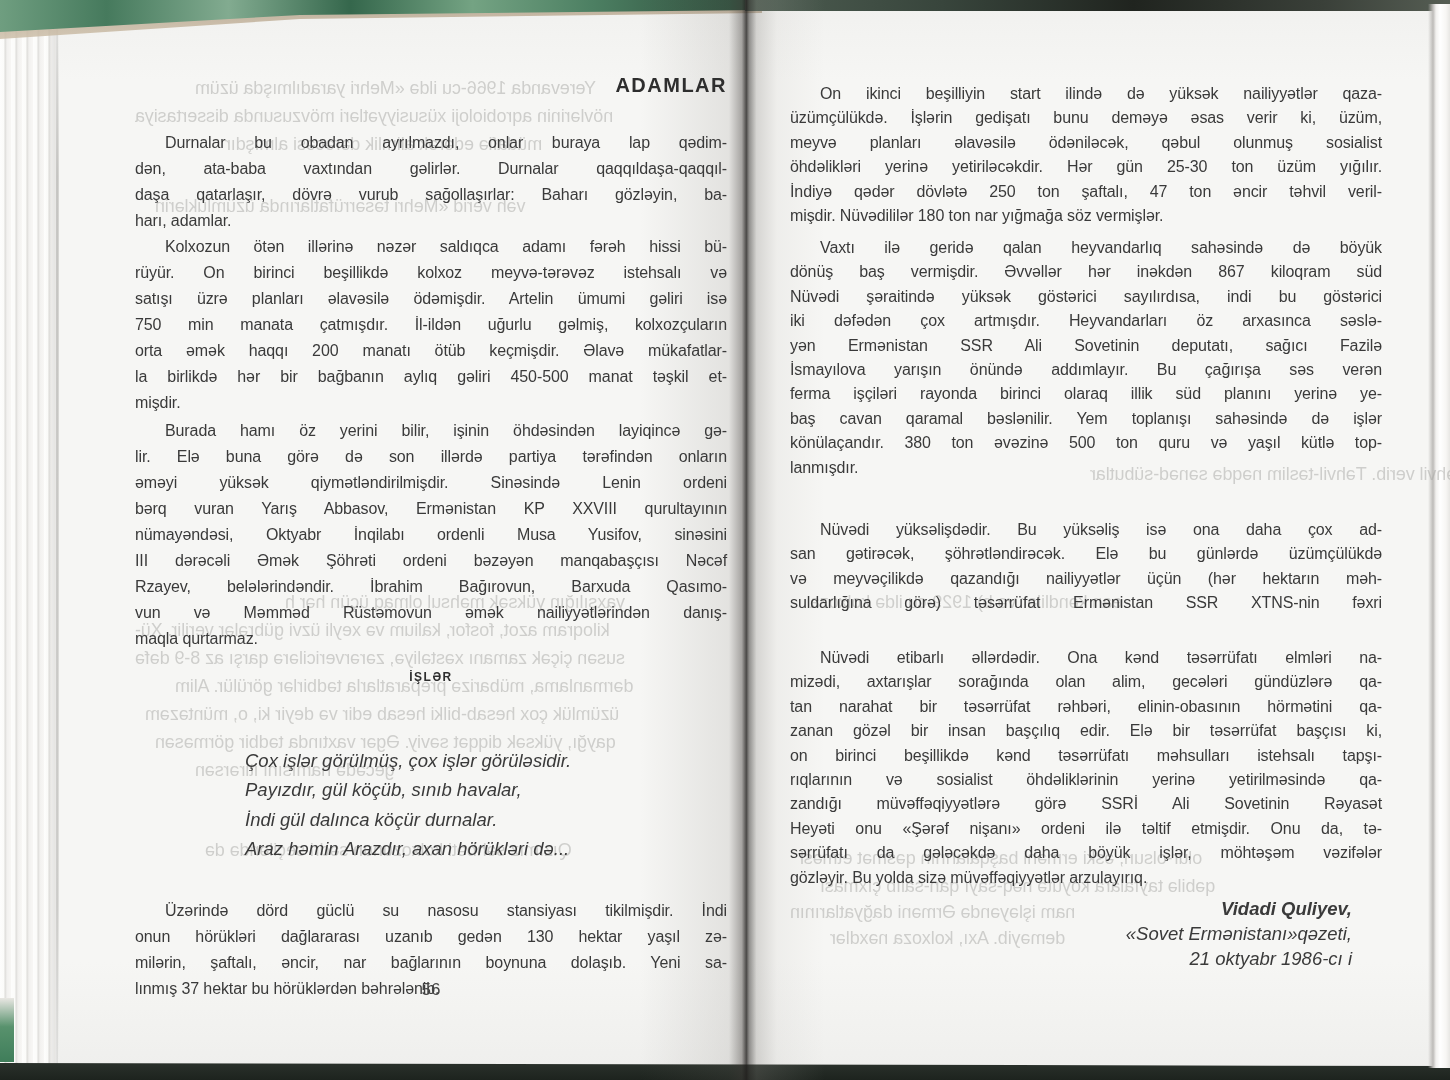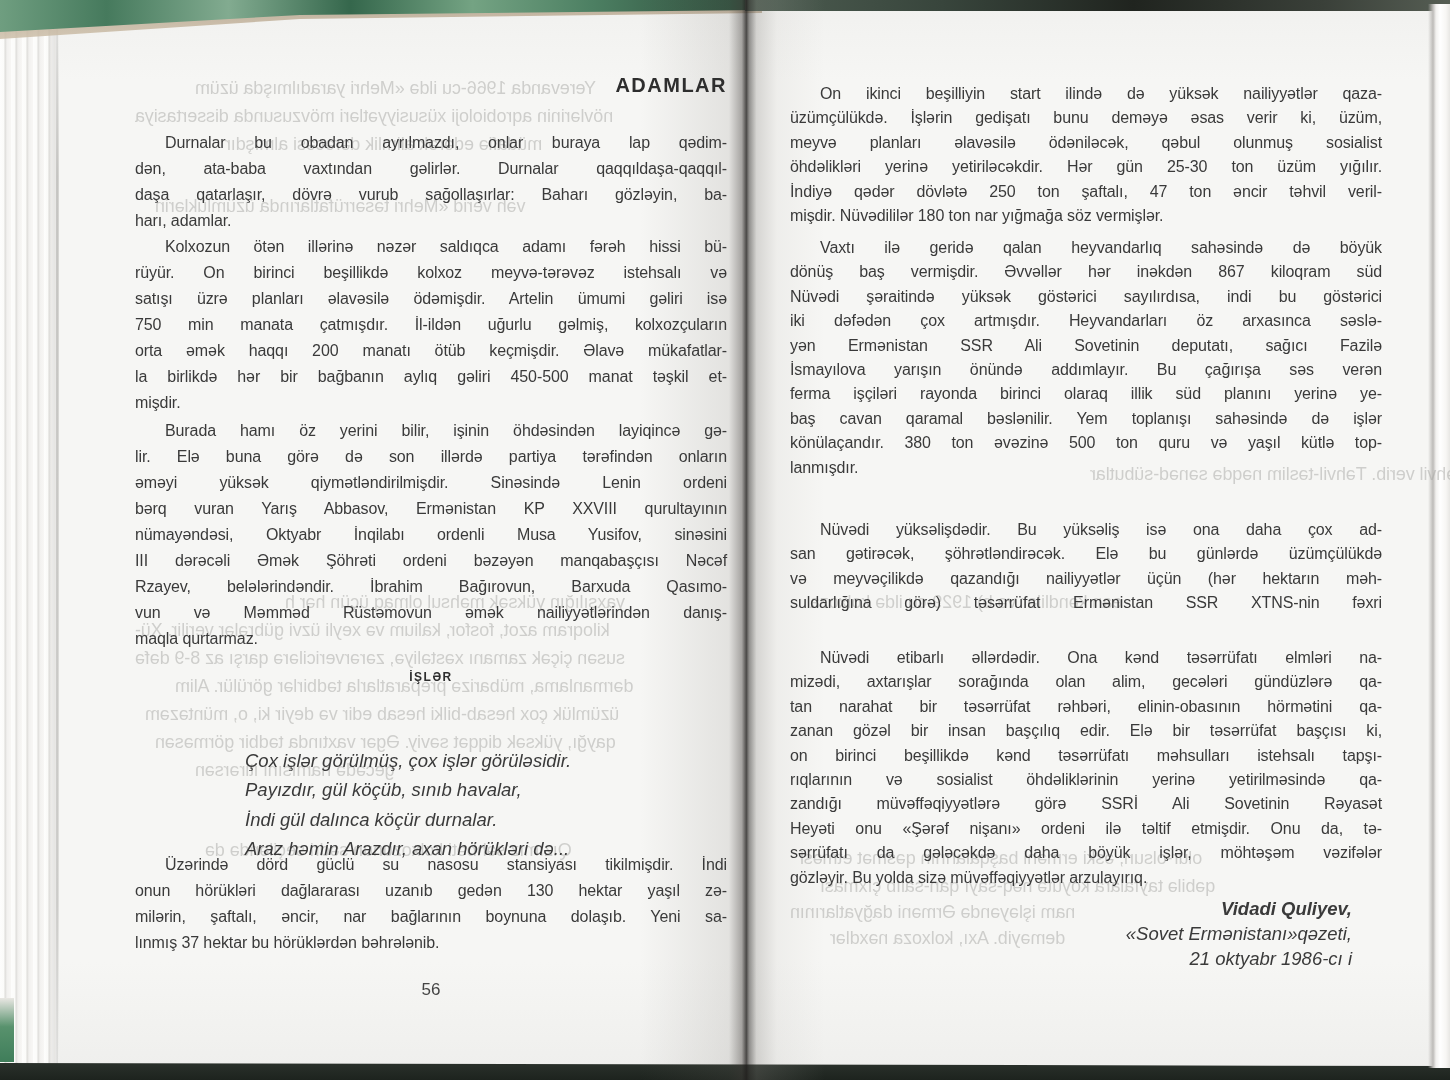--- a/index.html
+++ b/index.html
@@ -98,21 +98,21 @@
 
   .para{
     position:absolute;left:0;width:100%;
     font-size:16px;letter-spacing:-0.1px;line-height:26px;z-index:2;
   }
   .page-right .para{line-height:24.4px;}
   .tline{text-align:justify;text-align-last:justify;}
   .tline.last{text-align-last:left;}
   .para.indent .tline:first-child{text-indent:30px;}
 
-  .p1l{top:130px}.p2l{top:234px}.p3l{top:418px}.p4l{top:852px}
+  .p1l{top:130px}.p2l{top:234px}.p3l{top:418px}.p4l{top:898px}
   .p1r{top:82px}.p2r{top:236px}.p3r{top:518px}.p4r{top:646px}
 
   .poem{
     position:absolute;top:746px;left:110px;width:470px;
     font-style:italic;font-size:18.5px;line-height:29.4px;z-index:2;
   }
   .poem .tline{text-align:left;text-align-last:left;}
 
   .signature{
     position:absolute;top:896px;right:30px;width:430px;

